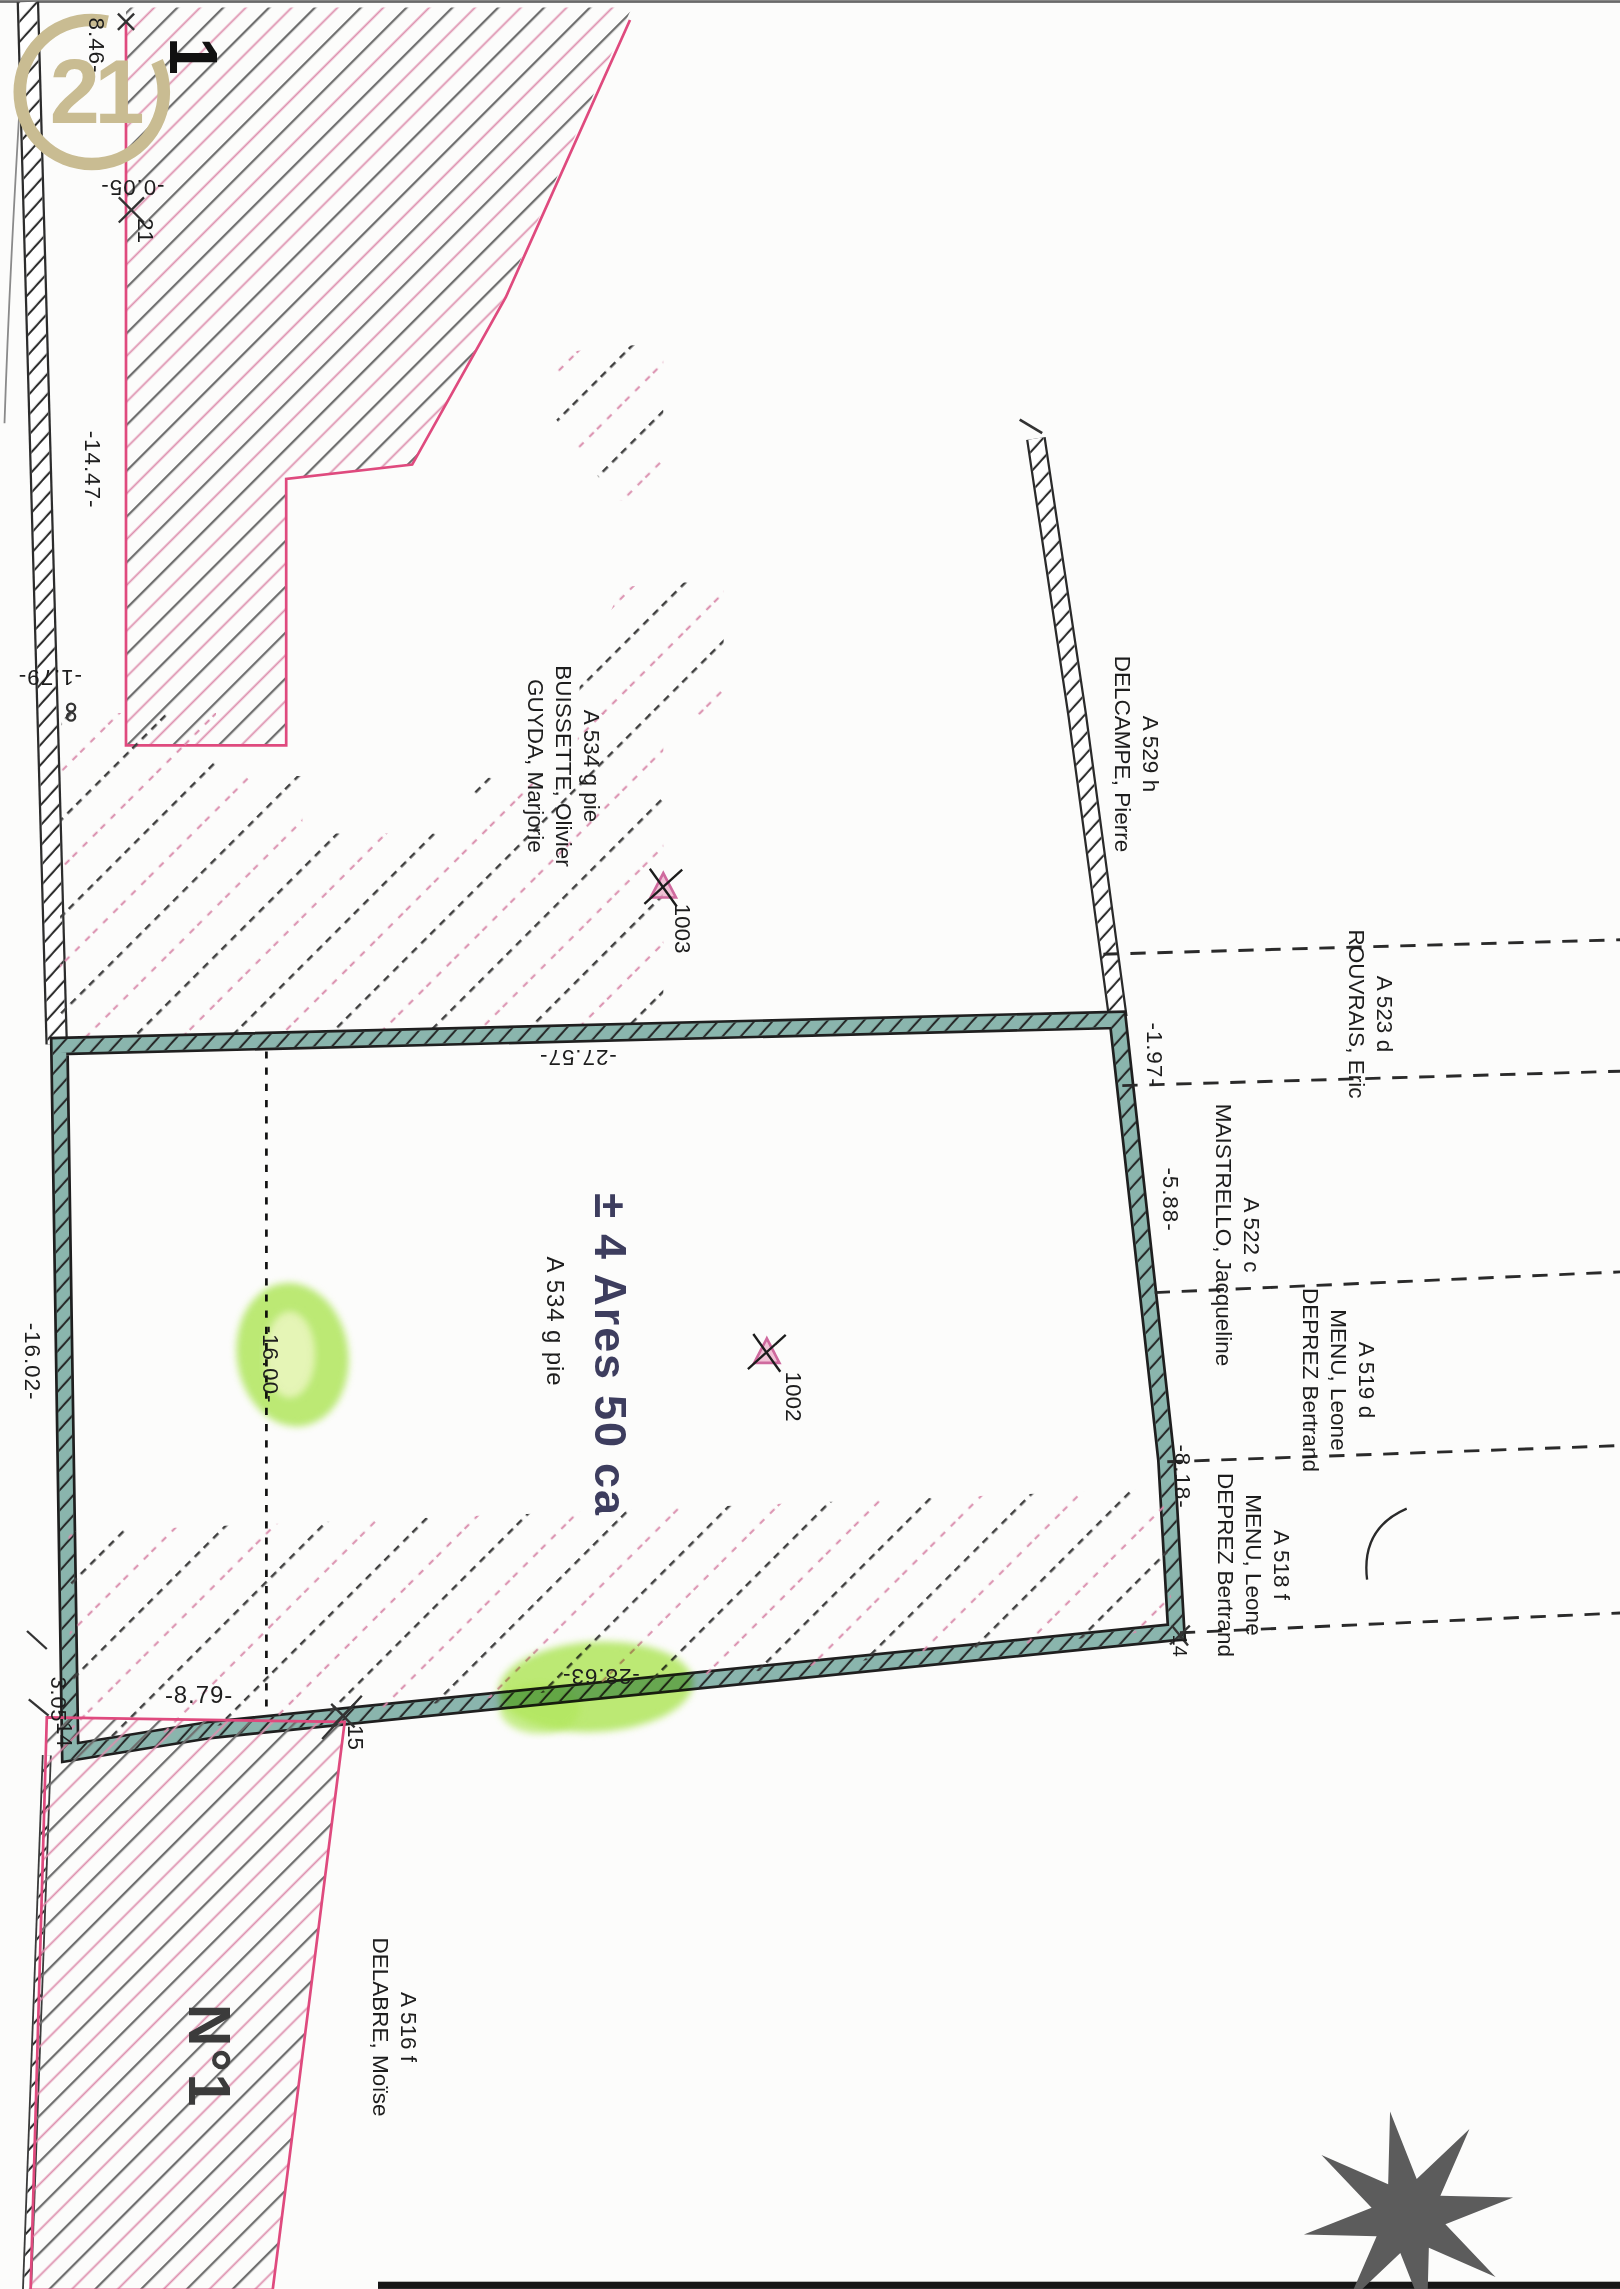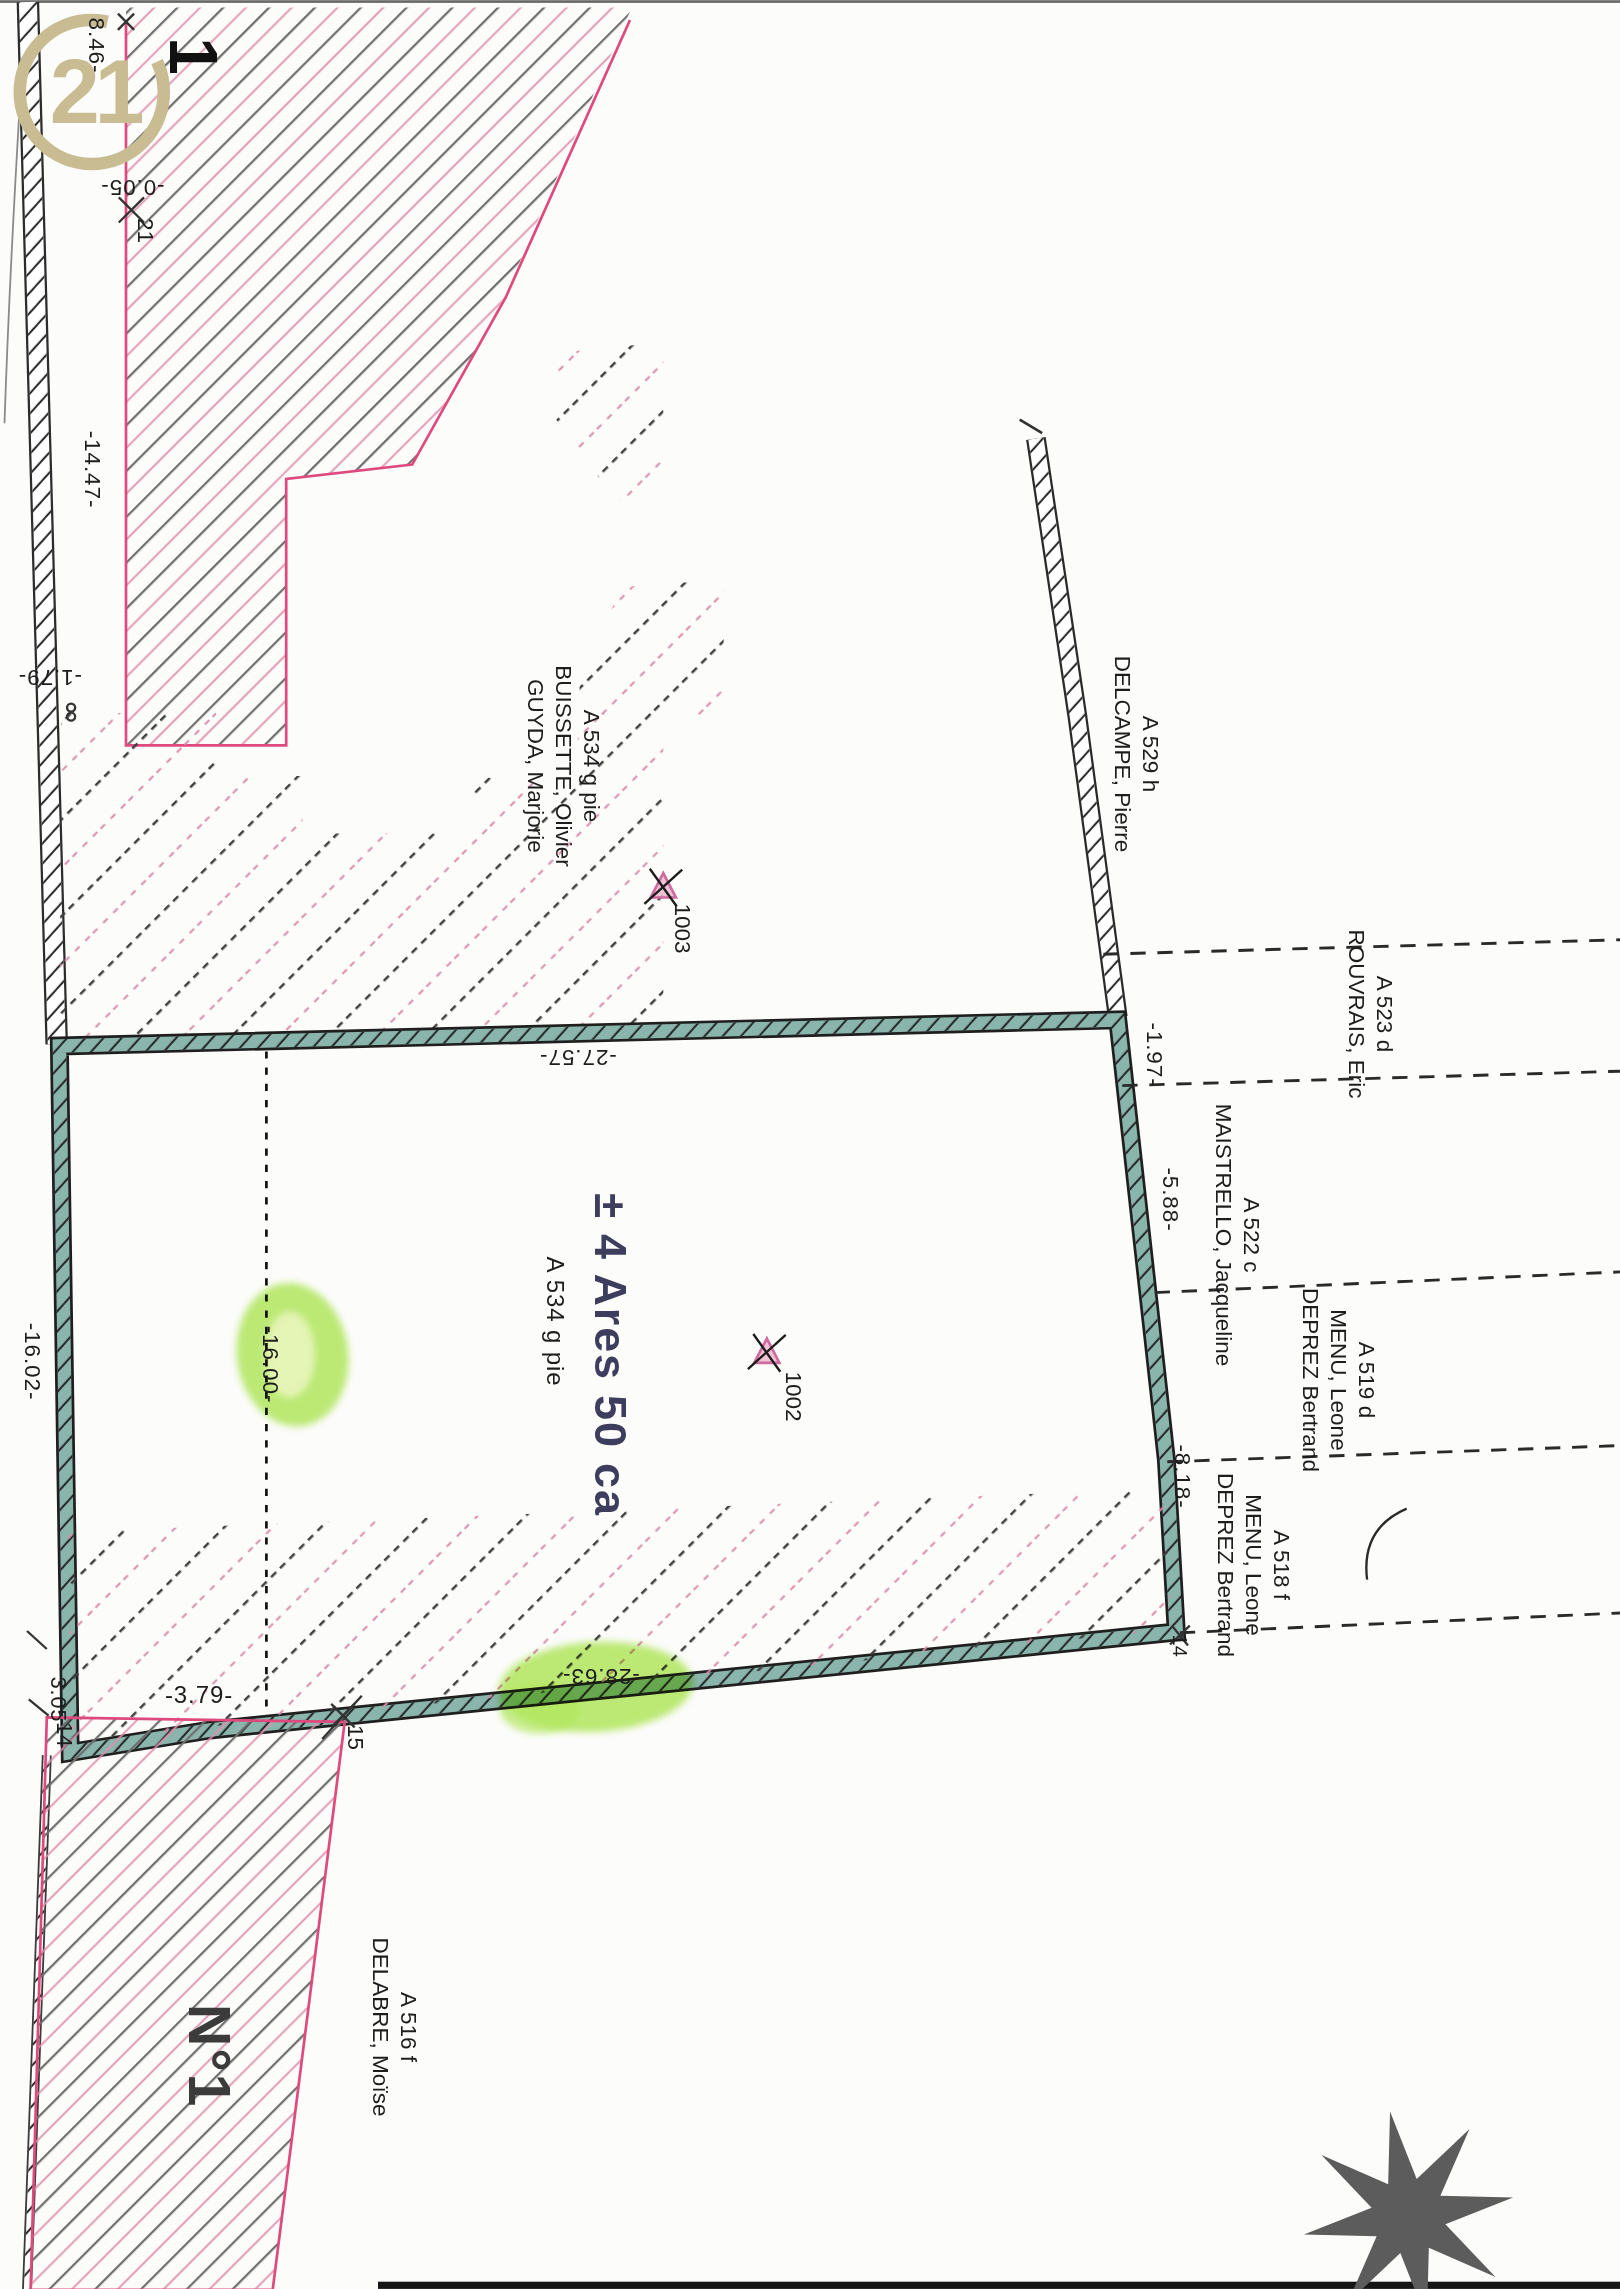--- a/index.html
+++ b/index.html
@@ -203,21 +203,21 @@
   </div>
 
   <div class="lbl meas r180" style="left:547px;top:1663px;width:108px;height:25px;">-28.63-</div>
 
   <div class="lbl ptlbl r90" style="left:1157px;top:1634px;width:45px;height:23.4px;font-size:20px;">14</div>
 
   <div class="lbl meas r90" style="left:21.6px;top:1687px;width:72px;height:25px;font-size:21.6px;">3.05</div>
 
   <div class="lbl ptlbl r90" style="left:41px;top:1722px;width:45px;height:25px;">14</div>
 
-  <div class="lbl meas" style="left:145px;top:1682px;width:108px;height:27px;font-size:24px;">-3.79-</div>
+  <div class="lbl meas" style="left:145px;top:1682px;width:108px;height:27px;font-size:24px;">-8.79-</div>
 
   <div class="lbl ptlbl r90" style="left:332px;top:1725px;width:45px;height:25px;">15</div>
 
   <div class="lbl lot r90" style="left:149px;top:2020px;width:117px;height:72px;">N°1</div>
 
   <div class="lbl owner r90" style="left:268px;top:1999px;width:252px;height:56px;">
     <div>A 516 f</div>
     <div>DELABRE, Moïse</div>
   </div>
 

